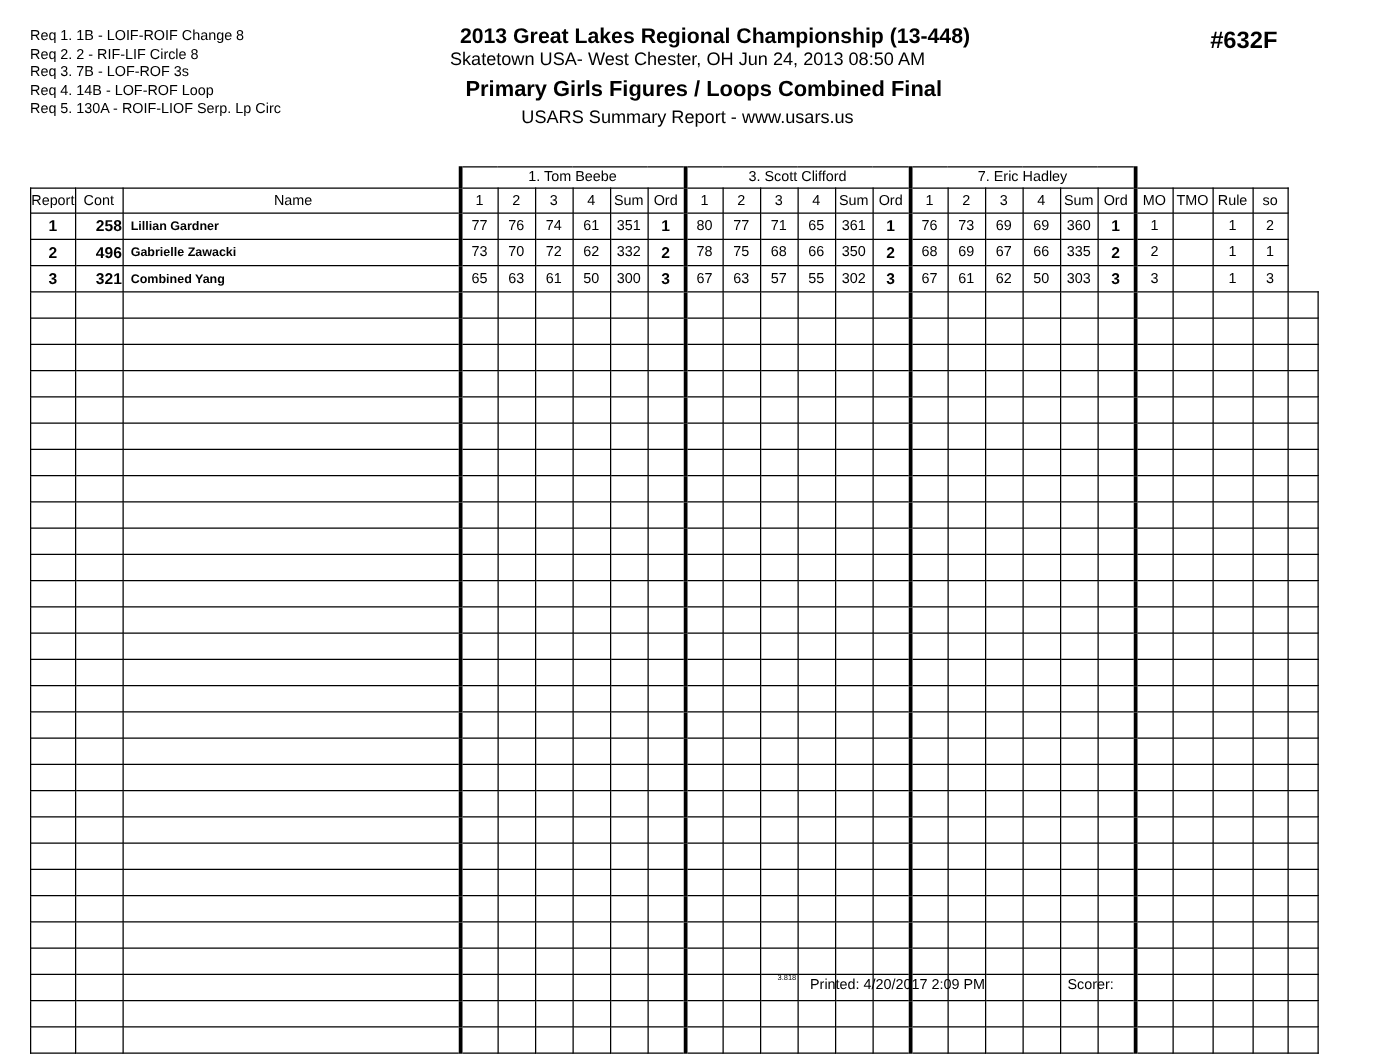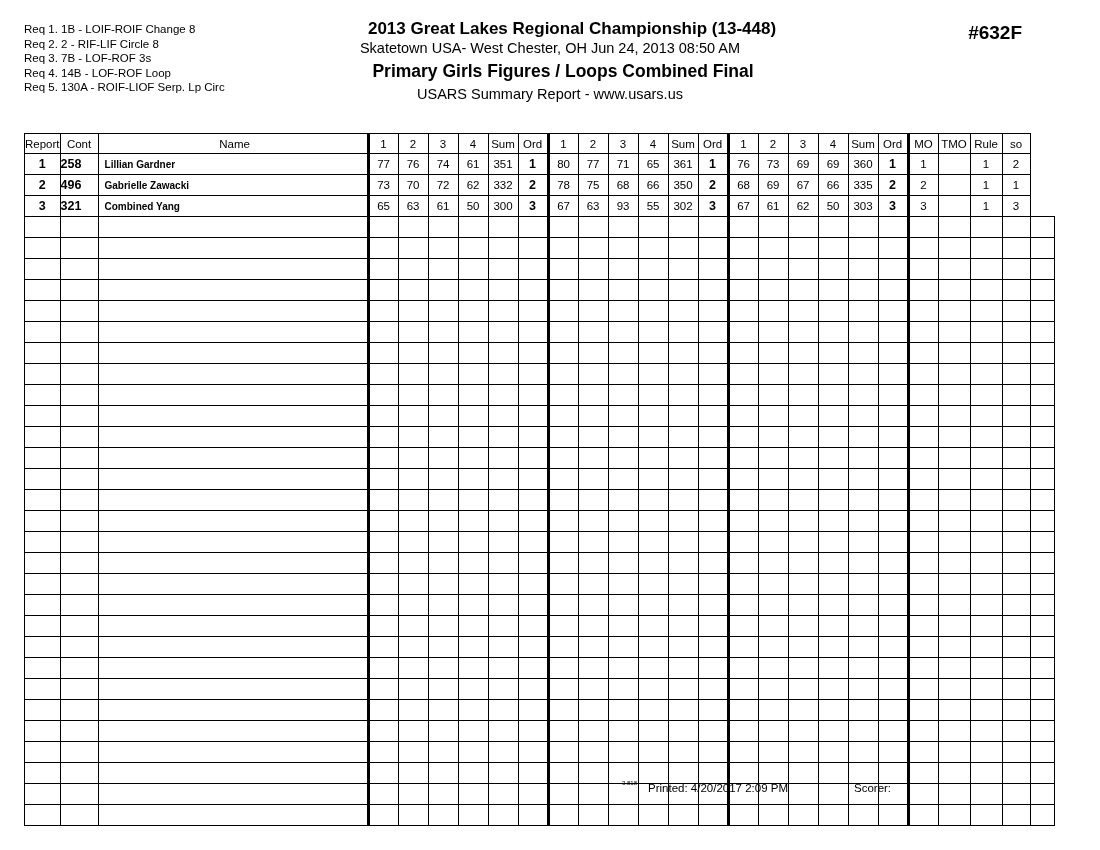--- a/index.html
+++ b/index.html
@@ -113,21 +113,21 @@
   .datarow td {
     height: 20px;
   }
   .datarow .place {
     font-weight: bold;
     text-align: center;
     font-size: 12.5px;
   }
   .datarow .cont {
     font-weight: bold;
-    text-align: left;
+    text-align: right;
     font-size: 12.5px;
   }
   .datarow .name {
     font-weight: bold;
     text-align: left;
     padding-left: 6px;
     font-size: 10px;
   }
   .datarow .ord {
     font-weight: bold;
@@ -205,20 +205,27 @@
     <col style="width:30px">
     <col style="width:30px">
     <col style="width:30px">
     <col style="width:32px">
     <col style="width:32px">
     <col style="width:28px">
     <col style="width:24px">
   </colgroup>
 
   <tbody>
+      <tr>
+    <td class="blank-band" colspan="3"></td>
+    <td class="judge-cell sep-left" colspan="6">1.  Tom Beebe</td>
+    <td class="judge-cell sep-left" colspan="6">3.  Scott Clifford</td>
+    <td class="judge-cell sep-left sep-right" colspan="6">7.  Eric Hadley</td>
+    <td class="blank-band" colspan="5"></td>
+  </tr>
 
   <tr class="colhead">
     <td>Report</td>
     <td>Cont</td>
     <td class="left">Name</td>
 
     <td class="sep-left">1</td>
     <td>2</td>
     <td>3</td>
     <td>4</td>
@@ -306,21 +313,21 @@
         <td class="cont">321</td>
         <td class="name">Combined Yang</td>
         <td class="sep-left">65</td>
         <td>63</td>
         <td>61</td>
         <td>50</td>
         <td>300</td>
         <td class="ord">3</td>
         <td class="sep-left">67</td>
         <td>63</td>
-        <td>93</td>
+        <td>57</td>
         <td>55</td>
         <td>302</td>
         <td class="ord">3</td>
         <td class="sep-left">67</td>
         <td>61</td>
         <td>62</td>
         <td>50</td>
         <td>303</td>
         <td class="ord sep-right">3</td>
         <td>3</td>

